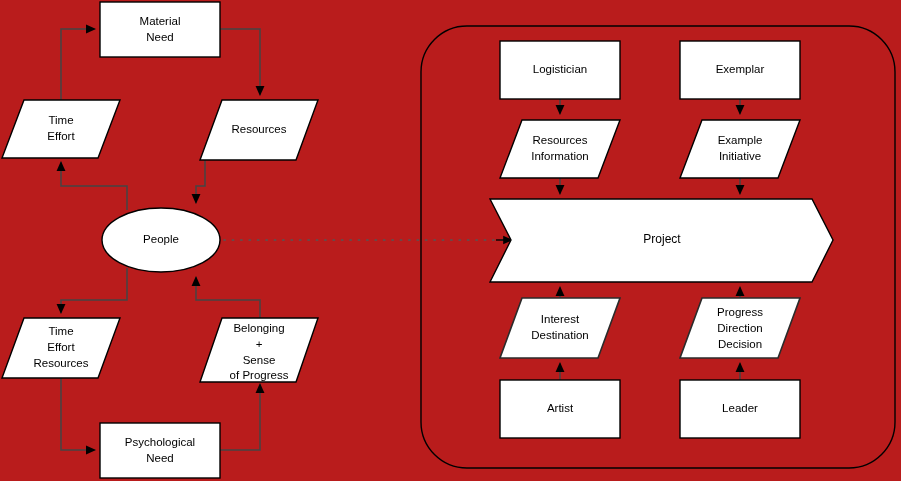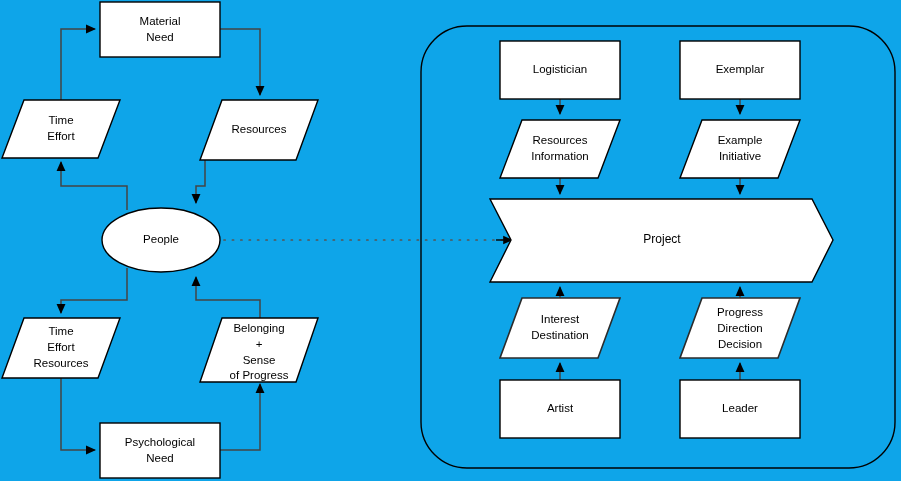--- a/index.html
+++ b/index.html
@@ -8,21 +8,21 @@
     padding: 0;
     background: #ffffff;
   }
   body {
     font-family: "Liberation Sans", sans-serif;
   }
   #canvas {
     position: relative;
     width: 901px;
     height: 481px;
-    background: #0ea5e9;
+    background: #b91c1c;
     overflow: hidden;
   }
   svg.diagram {
     position: absolute;
     left: 0;
     top: 0;
     width: 901px;
     height: 481px;
   }
   .shape-stroke {

